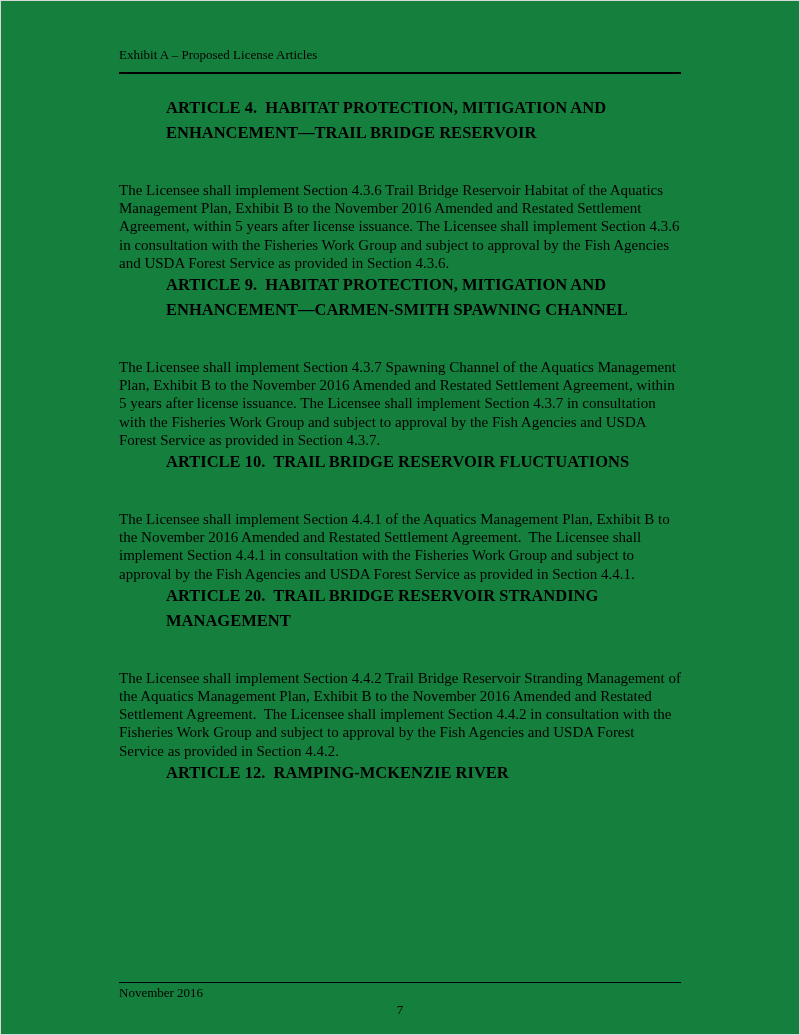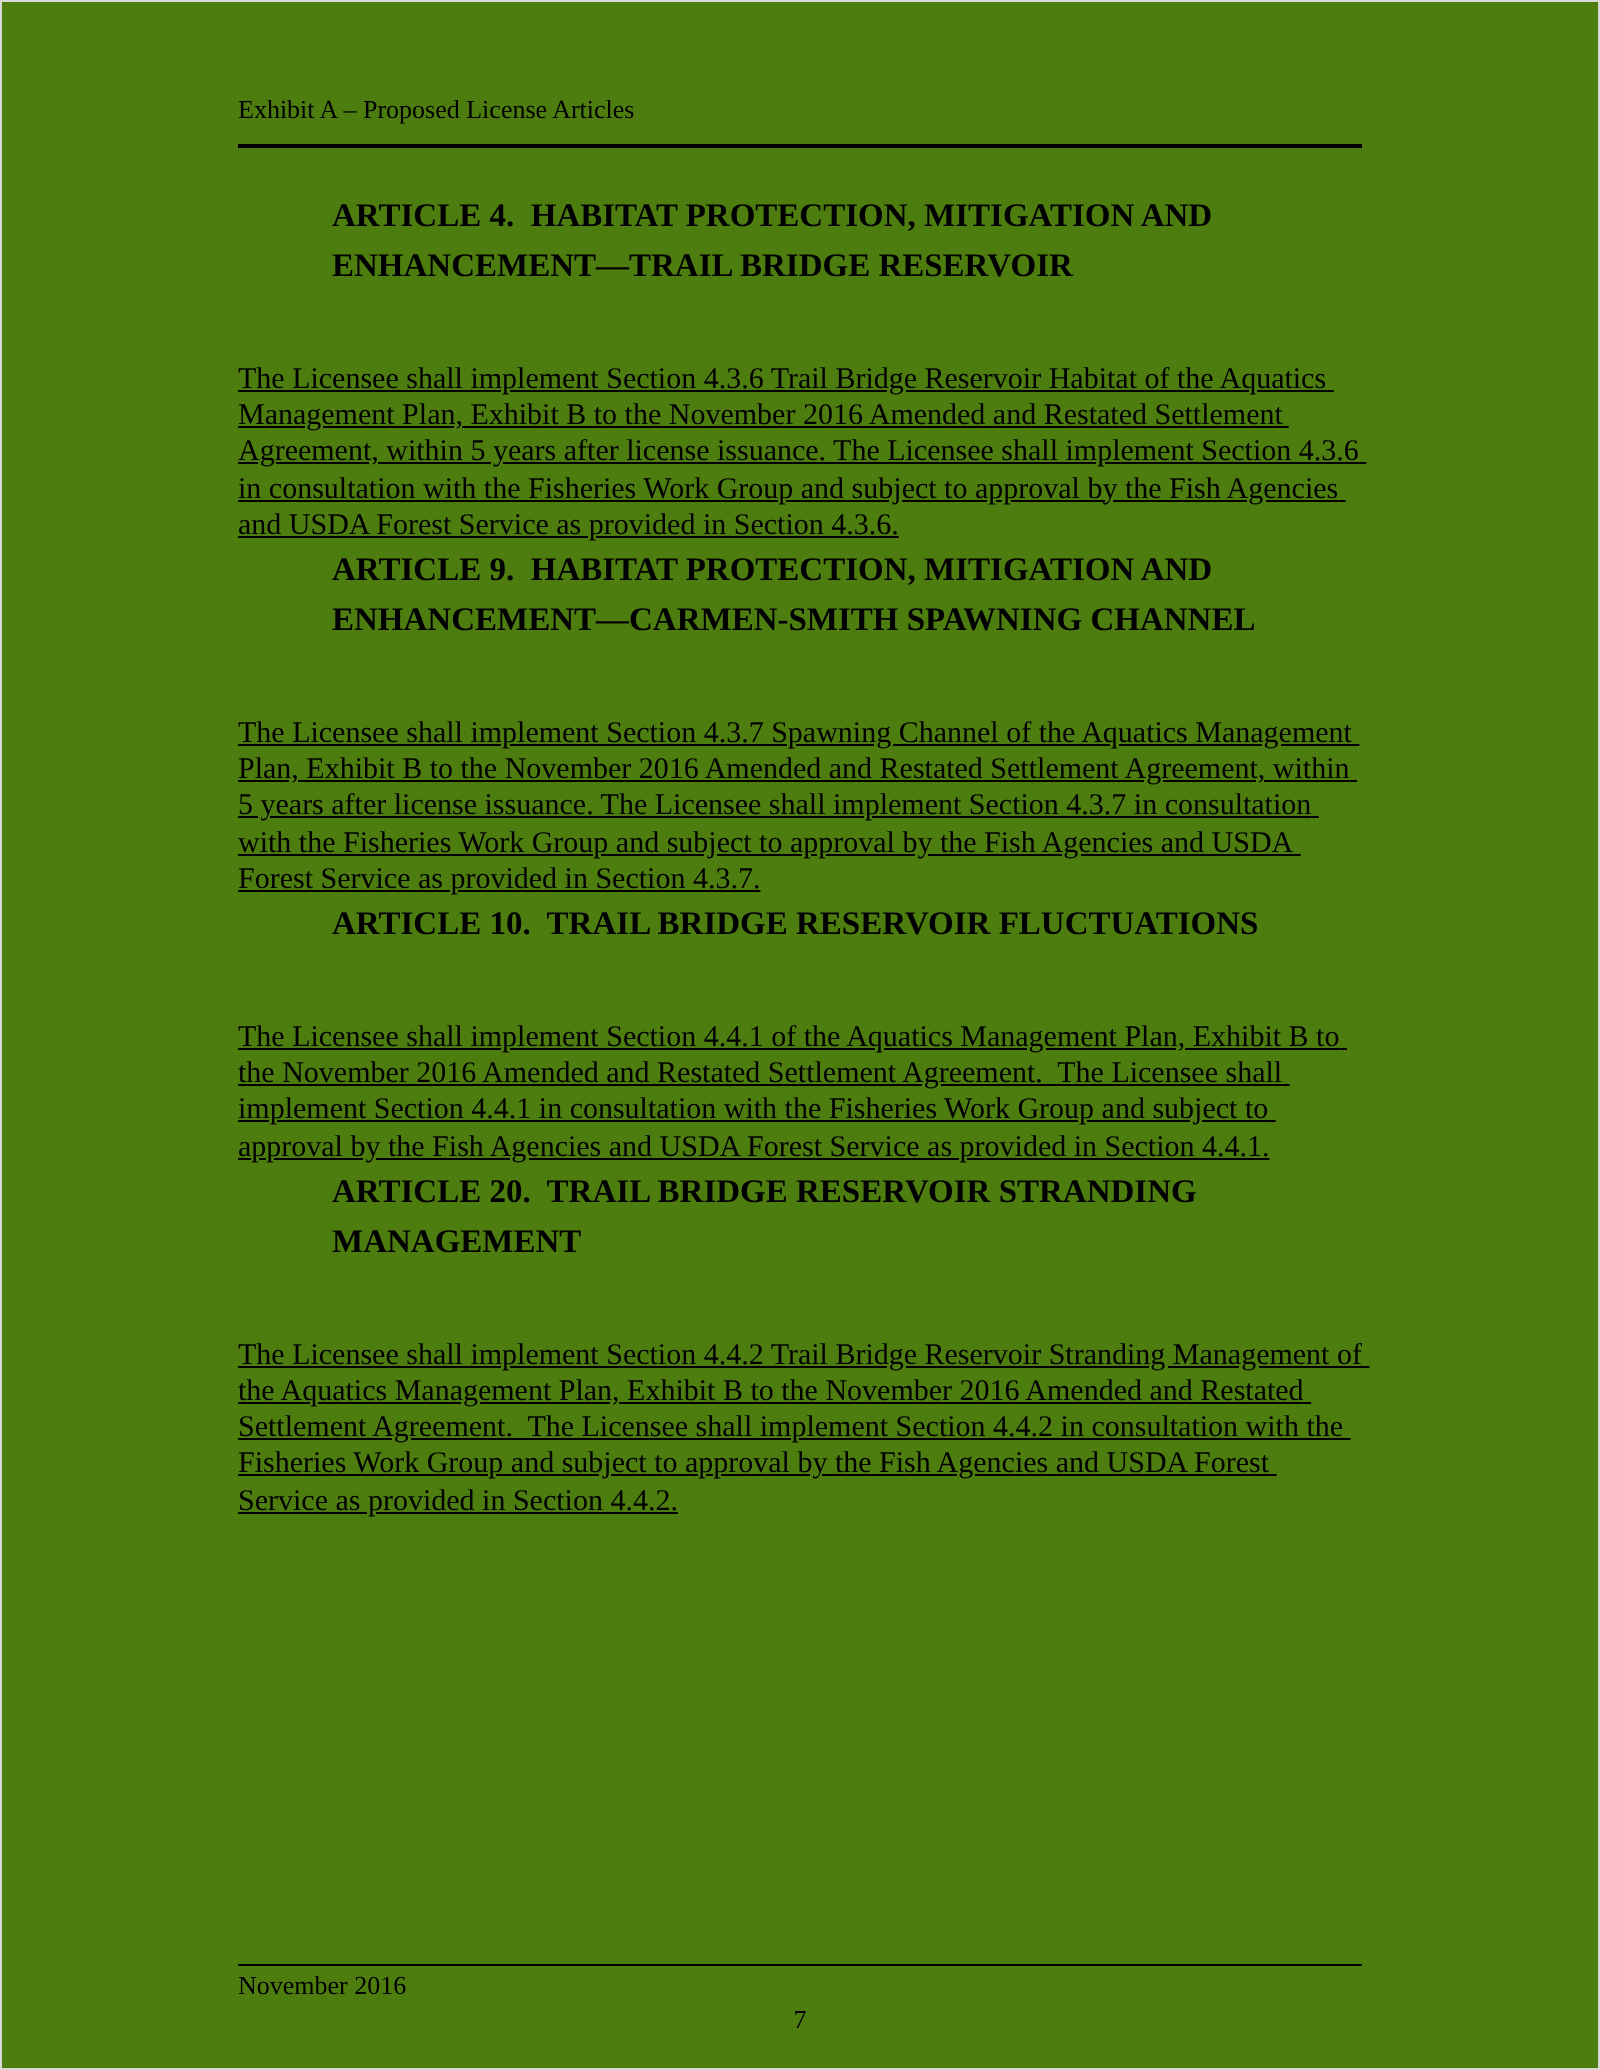--- a/index.html
+++ b/index.html
@@ -4,21 +4,21 @@
 <style>
   * { margin: 0; padding: 0; box-sizing: border-box; }
   html, body { background: #ffffff; }
   body { font-family: "Liberation Serif", "DejaVu Serif", serif; color: #000000; }
 
   .page {
     position: relative;
     width: 800px;
     height: 1035px;
     margin: 0 auto;
-    background: #4d7c0f;
+    background: #15803d;
     border: 1px solid #d8d8d8;
     overflow: hidden;
   }
 
   .content {
     position: absolute;
     left: 118px;
     right: 118px;
     top: 45px;
   }
@@ -47,21 +47,20 @@
     white-space: pre-wrap;
   }
   .article-heading.first { margin-top: 21px; }
 
   .article-body {
     font-size: 15px;
     line-height: 18.2px;
     margin-top: 36px;
     white-space: pre-wrap;
     text-align: left;
-    text-decoration: underline;
   }
   .article-body.tight { }
 
   .doc-footer {
     position: absolute;
     left: 118px;
     right: 118px;
     top: 981px;
   }
   .footer-rule {
@@ -97,20 +96,21 @@
 
     <div class="article-heading">ARTICLE 9.  HABITAT PROTECTION, MITIGATION AND ENHANCEMENT—CARMEN-SMITH SPAWNING CHANNEL</div>
     <p class="article-body tight">The Licensee shall implement Section 4.3.7 Spawning Channel of the Aquatics Management Plan, Exhibit B to the November 2016 Amended and Restated Settlement Agreement, within 5 years after license issuance. The Licensee shall implement Section 4.3.7 in consultation with the Fisheries Work Group and subject to approval by the Fish Agencies and USDA Forest Service as provided in Section 4.3.7.</p>
 
     <div class="article-heading">ARTICLE 10.  TRAIL BRIDGE RESERVOIR FLUCTUATIONS</div>
     <p class="article-body">The Licensee shall implement Section 4.4.1 of the Aquatics Management Plan, Exhibit B to the November 2016 Amended and Restated Settlement Agreement.  The Licensee shall implement Section 4.4.1 in consultation with the Fisheries Work Group and subject to approval by the Fish Agencies and USDA Forest Service as provided in Section 4.4.1.</p>
 
     <div class="article-heading">ARTICLE 20.  TRAIL BRIDGE RESERVOIR STRANDING MANAGEMENT</div>
     <p class="article-body">The Licensee shall implement Section 4.4.2 Trail Bridge Reservoir Stranding Management of the Aquatics Management Plan, Exhibit B to the November 2016 Amended and Restated Settlement Agreement.  The Licensee shall implement Section 4.4.2 in consultation with the Fisheries Work Group and subject to approval by the Fish Agencies and USDA Forest Service as provided in Section 4.4.2.</p>
 
+    <div class="article-heading">ARTICLE 12.  RAMPING-MCKENZIE RIVER</div>
 
   </div>
 
   <div class="doc-footer">
     <hr class="footer-rule">
     <div class="footer-date">November 2016</div>
     <div class="footer-pagenum">7</div>
   </div>
 </div>
 

